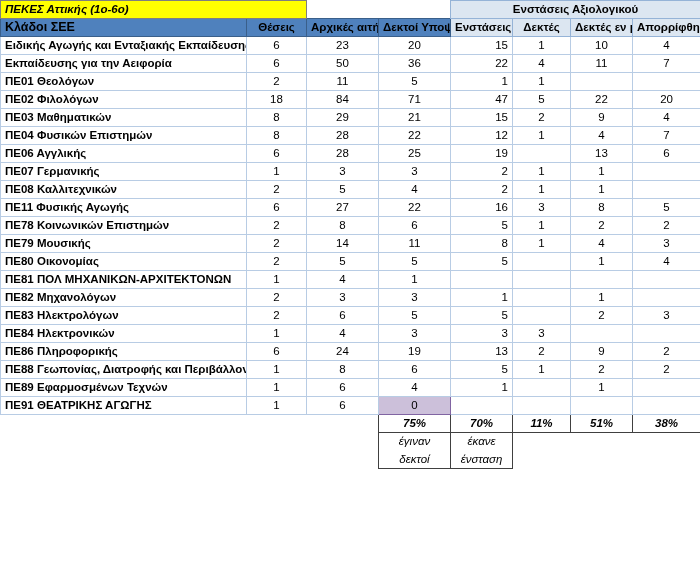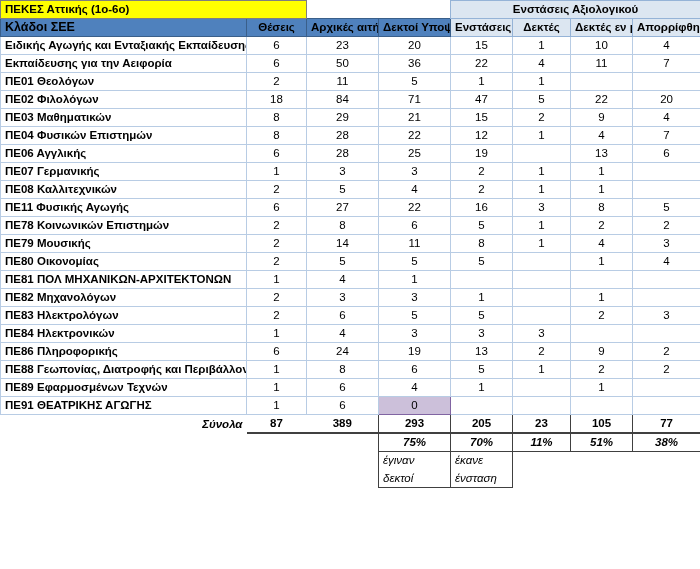--- a/index.html
+++ b/index.html
@@ -33,20 +33,21 @@
 
   
   .title-yellow {
     background: #ffff00;
     font-weight: bold;
     font-size: 14.5px;
     color: #1a1a1a;
     height: 24px;
     border: 1px solid #7f7f7f;
     padding-left: 6px;
+    font-style: italic;
   }
   .title-blank {
     background: #ffffff;
     border: none;
     height: 24px;
   }
   .title-blue {
     background: #dce6f1;
     font-weight: bold;
     font-size: 13px;
@@ -94,21 +95,21 @@
     border-bottom: 1px solid #b8cce4;
     border-right: 1px solid #b8cce4;
     border-left: 1px solid #b8cce4;
     padding-left: 6px;
   }
   .c-num {
     text-align: center;
     border-bottom: 1px solid #b8cce4;
     border-right: 1px solid #b8cce4;
   }
-  .c-num.sep-left { border-left: 1px solid #7f7f7f; }
+  .c-num.sep-left { border-left: 1px solid #7f7f7f; text-align: right; }
   .c-high {
     background: #ccc0da;
     text-align: center;
     border: 1px solid #8064a2;
     font-weight: normal;
   }
 
   
   .t-label {
     text-align: right;
@@ -135,20 +136,21 @@
   .p-num {
     text-align: center;
     font-style: italic;
     font-weight: bold;
     font-size: 11.5px;
     border-left: 1px solid #404040;
     border-right: 1px solid #404040;
     border-bottom: 1px solid #404040;
   }
   .note {
+    text-align: center;
     font-style: italic;
     font-size: 11.5px;
     height: 20px;
     line-height: 19px;
     border-left: 1px solid #404040;
     border-right: 1px solid #404040;
   }
   .note.b { border-bottom: 1px solid #404040; }
   .blank { border: none; background: #ffffff; }
 </style>
@@ -390,30 +392,20 @@
       <td class="c-name">ΠΕ91 ΘΕΑΤΡΙΚΗΣ ΑΓΩΓΗΣ</td>
       <td class="c-num">1</td>
       <td class="c-num">6</td>
       <td class="c-high">0</td>
       <td class="c-num sep-left"></td>
       <td class="c-num"></td>
       <td class="c-num"></td>
       <td class="c-num"></td>
     </tr>
 
-    <tr>
-      <td class="t-label">Σύνολα</td>
-      <td class="t-num">87</td>
-      <td class="t-num">389</td>
-      <td class="t-num boxed">293</td>
-      <td class="t-num boxed">205</td>
-      <td class="t-num plain-right">23</td>
-      <td class="t-num plain-right">105</td>
-      <td class="t-num plain-right">77</td>
-    </tr>
 
     <tr>
       <td class="blank"></td>
       <td class="blank"></td>
       <td class="blank"></td>
       <td class="p-num">75%</td>
       <td class="p-num">70%</td>
       <td class="p-num">11%</td>
       <td class="p-num">51%</td>
       <td class="p-num">38%</td>

